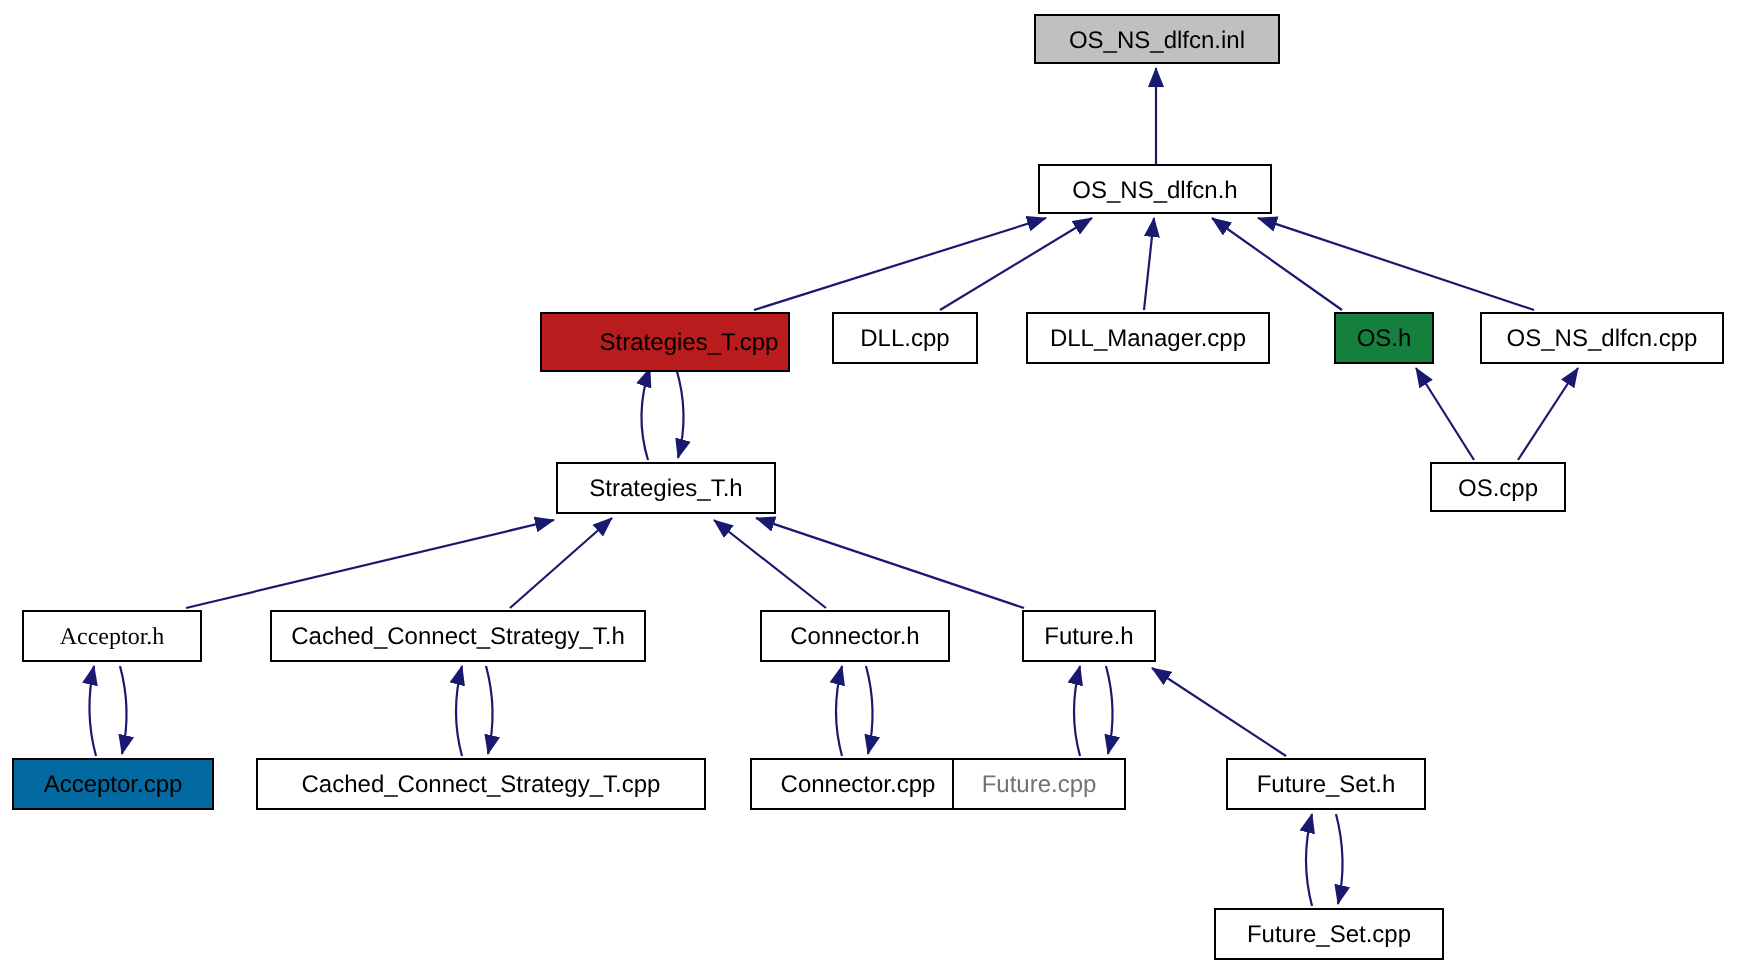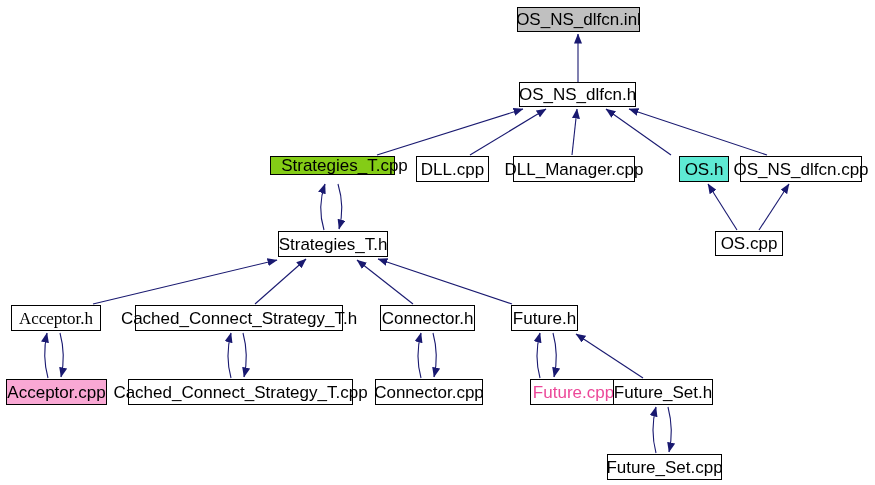--- a/index.html
+++ b/index.html
@@ -24,21 +24,21 @@
   }
   .node {
     position: absolute;
     box-sizing: border-box;
     border: 1px solid #000000;
     background: #ffffff;
     color: #000000;
     display: flex;
     align-items: center;
     justify-content: center;
-    font-size: 17px;
+    font-size: 12px;
     line-height: 1;
     white-space: nowrap;
     cursor: pointer;
   }
   .node.selected {
     background: #c0c0c0;
   }
   .edge {
     fill: none;
     stroke-width: 1.1px;
@@ -76,31 +76,31 @@
       <path d="M 433 333 Q 439 355 434 377" class="edge" stroke="#191970" marker-end="url(#arrow)"></path>
       <path d="M 540 378 Q 534 356 540 333" class="edge" stroke="#191970" marker-end="url(#arrow)"></path>
       <path d="M 553 333 Q 559 355 554 377" class="edge" stroke="#191970" marker-end="url(#arrow)"></path>
       <path d="M 643 378 L 576 334" class="edge" stroke="#191970" marker-end="url(#arrow)"></path>
       <path d="M 656 453 Q 650 430 656 407" class="edge" stroke="#191970" marker-end="url(#arrow)"></path>
       <path d="M 668 407 Q 674 430 669 452" class="edge" stroke="#191970" marker-end="url(#arrow)"></path>
     </svg>
   <div id="node-layer">
       <div class="node selected" style="left: 517px; top: 7px; width: 123px; height: 25px; border-color: rgb(0, 0, 0); background: rgb(192, 192, 192); color: rgb(0, 0, 0);">OS_NS_dlfcn.inl</div>
       <div class="node" style="left: 519px; top: 82px; width: 117px; height: 25px; border-color: rgb(0, 0, 0); background: rgb(255, 255, 255); color: rgb(0, 0, 0);">OS_NS_dlfcn.h</div>
-      <div class="node" style="left: 270px; top: 156px; width: 125px; height: 19px; border-color: rgb(0, 0, 0); background: #84cc16; color: rgb(0, 0, 0); padding-left: 24px;">Strategies_T.cpp</div>
+      <div class="node" style="left: 270px; top: 156px; width: 125px; height: 30px; border-color: rgb(0, 0, 0); background: #b91c1c; color: rgb(0, 0, 0); padding-left: 24px;">Strategies_T.cpp</div>
       <div class="node" style="left: 416px; top: 156px; width: 73px; height: 26px; border-color: rgb(0, 0, 0); background: rgb(255, 255, 255); color: rgb(0, 0, 0);">DLL.cpp</div>
       <div class="node" style="left: 513px; top: 156px; width: 122px; height: 26px; border-color: rgb(0, 0, 0); background: rgb(255, 255, 255); color: rgb(0, 0, 0);">DLL_Manager.cpp</div>
-      <div class="node" style="left: 667px; top: 156px; width: 50px; height: 26px; border-color: rgb(0, 0, 0); background: #5eead4; color: rgb(0, 0, 0); margin-left: 12px;">OS.h</div>
+      <div class="node" style="left: 667px; top: 156px; width: 50px; height: 26px; border-color: rgb(0, 0, 0); background: #15803d; color: rgb(0, 0, 0);">OS.h</div>
       <div class="node" style="left: 740px; top: 156px; width: 122px; height: 26px; border-color: rgb(0, 0, 0); background: rgb(255, 255, 255); color: rgb(0, 0, 0);">OS_NS_dlfcn.cpp</div>
       <div class="node" style="left: 278px; top: 231px; width: 110px; height: 26px; border-color: rgb(0, 0, 0); background: rgb(255, 255, 255); color: rgb(0, 0, 0);">Strategies_T.h</div>
       <div class="node" style="left: 715px; top: 231px; width: 68px; height: 25px; border-color: rgb(0, 0, 0); background: rgb(255, 255, 255); color: rgb(0, 0, 0);">OS.cpp</div>
       <div class="node" style="left: 11px; top: 305px; width: 90px; height: 26px; border-color: rgb(0, 0, 0); background: rgb(255, 255, 255); color: rgb(0, 0, 0); font-family: Liberation Serif, serif;">Acceptor.h</div>
-      <div class="node" style="left: 135px; top: 305px; width: 208px; height: 26px; border-color: rgb(0, 0, 0); background: rgb(255, 255, 255); color: rgb(0, 0, 0);">Cached_Connect_Strategy_T.h</div>
+      <div class="node" style="left: 135px; top: 305px; width: 188px; height: 26px; border-color: rgb(0, 0, 0); background: rgb(255, 255, 255); color: rgb(0, 0, 0);">Cached_Connect_Strategy_T.h</div>
       <div class="node" style="left: 380px; top: 305px; width: 95px; height: 26px; border-color: rgb(0, 0, 0); background: rgb(255, 255, 255); color: rgb(0, 0, 0);">Connector.h</div>
       <div class="node" style="left: 511px; top: 305px; width: 67px; height: 26px; border-color: rgb(0, 0, 0); background: rgb(255, 255, 255); color: rgb(0, 0, 0);">Future.h</div>
-      <div class="node" style="left: 6px; top: 379px; width: 101px; height: 26px; border-color: rgb(0, 0, 0); background: #f9a8d4; color: rgb(0, 0, 0);">Acceptor.cpp</div>
+      <div class="node" style="left: 6px; top: 379px; width: 101px; height: 26px; border-color: rgb(0, 0, 0); background: #0369a1; color: rgb(0, 0, 0);">Acceptor.cpp</div>
       <div class="node" style="left: 128px; top: 379px; width: 225px; height: 26px; border-color: rgb(0, 0, 0); background: rgb(255, 255, 255); color: rgb(0, 0, 0); text-align: center;">Cached_Connect_Strategy_T.cpp</div>
       <div class="node" style="left: 375px; top: 379px; width: 108px; height: 26px; border-color: rgb(0, 0, 0); background: rgb(255, 255, 255); color: rgb(0, 0, 0);">Connector.cpp</div>
-      <div class="node" style="left: 530px; top: 379px; width: 87px; height: 26px; border-color: rgb(0, 0, 0); background: rgb(255, 255, 255); color: #ec4899;">Future.cpp</div>
+      <div class="node" style="left: 476px; top: 379px; width: 87px; height: 26px; border-color: rgb(0, 0, 0); background: rgb(255, 255, 255); color: #737373;">Future.cpp</div>
       <div class="node" style="left: 613px; top: 379px; width: 100px; height: 26px; border-color: rgb(0, 0, 0); background: rgb(255, 255, 255); color: rgb(0, 0, 0);">Future_Set.h</div>
       <div class="node" style="left: 607px; top: 454px; width: 115px; height: 26px; border-color: rgb(0, 0, 0); background: rgb(255, 255, 255); color: rgb(0, 0, 0);">Future_Set.cpp</div>
     </div>
 </div>
 
 </body></html>

